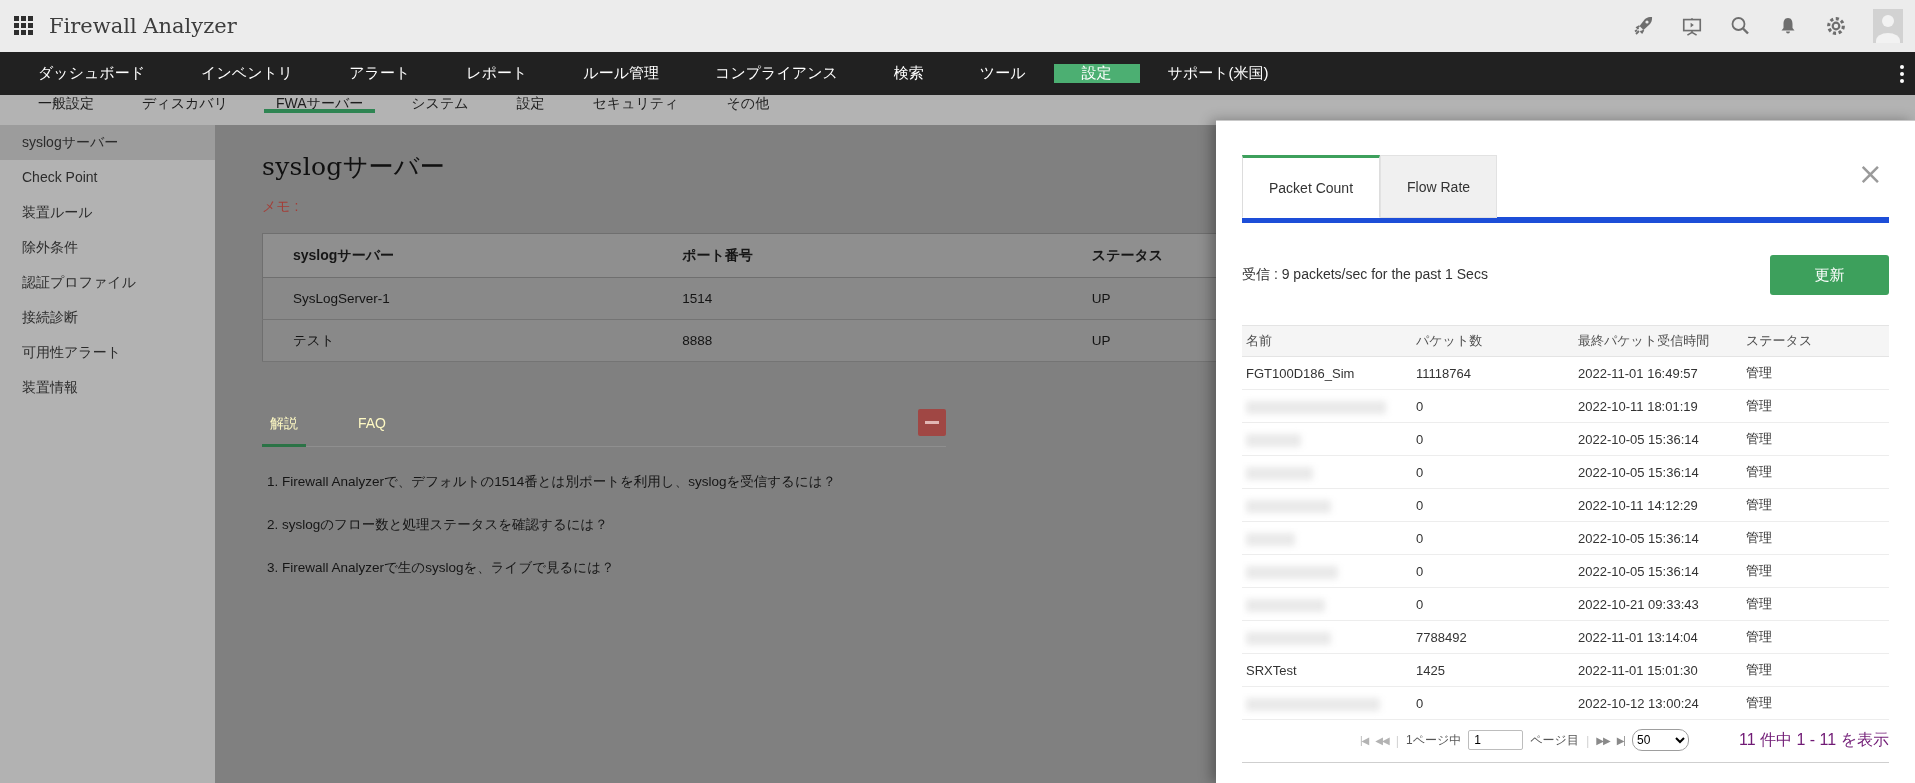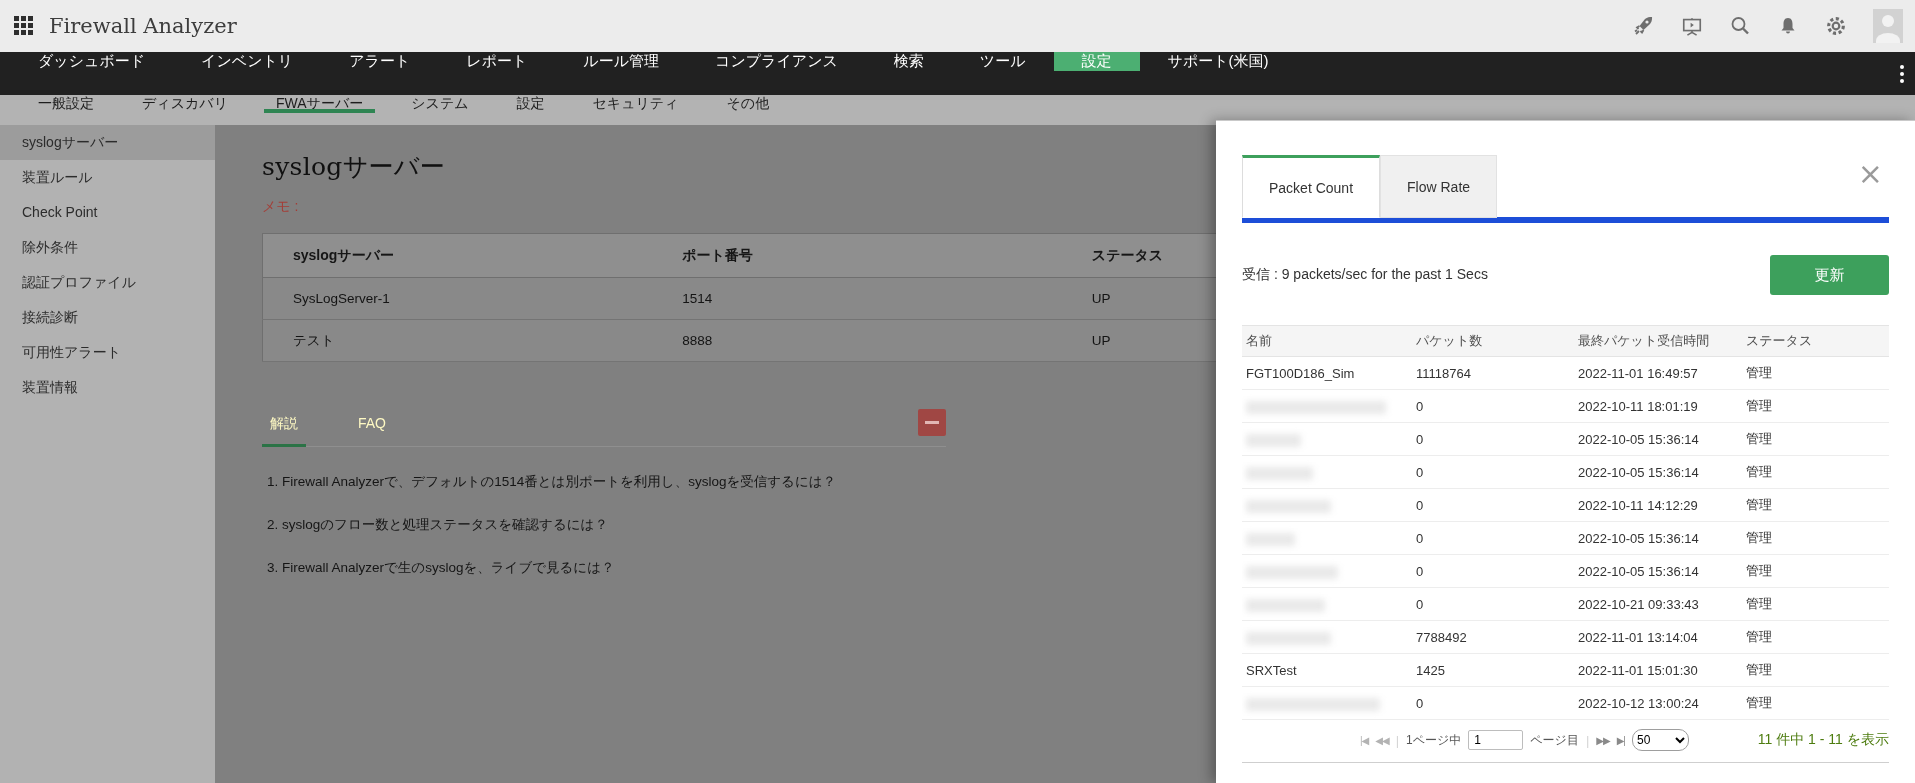--- a/index.html
+++ b/index.html
@@ -15,21 +15,21 @@
   .app-title{font-family:"DejaVu Serif",serif;font-size:21px;color:#3d3d3d;margin-left:15px}
   .header-icons{margin-left:auto;display:flex;align-items:center;gap:26px;margin-right:12px}
   .hicon{width:22px;height:22px;display:flex;align-items:center;justify-content:center;cursor:pointer}
   .hicon svg{stroke:#6e6e6e;fill:none;stroke-width:1.8}
   .avatar{width:30px;height:34px;background:#d2d2d2;position:relative;overflow:hidden;cursor:pointer}
   .avatar .head{position:absolute;top:6px;left:9px;width:12px;height:12px;border-radius:50%;background:#f2f2f2}
   .avatar .bust{position:absolute;bottom:-6px;left:3px;width:24px;height:16px;border-radius:50% 50% 0 0;background:#f2f2f2}
 
   
   .navbar{position:absolute;top:52px;left:0;width:1915px;height:43px;background:#212121;
-    display:flex;align-items:flex-start;z-index:6;padding-left:10px}
+    display:flex;align-items:center;z-index:6;padding-left:10px}
   .nav-item{color:#fff;font-size:15px;display:flex;align-items:center;padding:0 28px;cursor:pointer;white-space:nowrap}
   .nav-item.active{background:#4caf72}
   .kebab{position:absolute;right:6px;top:8px;width:18px;height:28px;display:flex;flex-direction:column;
     align-items:center;justify-content:center;gap:3px;cursor:pointer}
   .kebab i{width:4px;height:4px;border-radius:50%;background:#fff;display:block}
 
   
   .subnav{position:absolute;top:95px;left:0;width:1915px;height:30px;background:#b3b3b3;
     display:flex;align-items:flex-start;padding-left:26px;z-index:1}
   .subnav-item{font-size:14px;color:#1d1d1d;display:flex;align-items:center;padding:0 12px;
@@ -90,21 +90,21 @@
 
   .pager-row{display:flex;align-items:center;margin-top:9px;padding-bottom:11px;border-bottom:1px solid #cfcfcf;
     font-size:12px;color:#555}
   .pager-controls{display:flex;align-items:center;gap:7px;margin-left:118px}
   .pg-arrow{font-size:10px;letter-spacing:-1px;cursor:pointer}
   .pg-dis{color:#b3b3b3}
   .pg-en{color:#8a8a8a}
   .pg-sep{color:#d5d5d5;font-size:13px}
   .page-input{width:55px;height:20px;border:1px solid #bdbdbd;border-radius:2px;font-size:12px;padding-left:5px}
   .size-select{width:57px;height:22px;border:1px solid #9e9e9e;border-radius:10px;font-size:12px;background:#fff}
-  .pager-summary{margin-left:auto;font-size:14px;color:#4d7c0f}
+  .pager-summary{margin-left:auto;font-size:16px;color:#701a75}
 </style>
 </head>
 <body>
 
 <header class="top-header">
   <div class="grid-icon">
     <i></i>
       <i></i>
       <i></i>
       <i></i>
@@ -196,23 +196,23 @@
 
   <div class="subnav-item">セキュリティ</div>
 
   <div class="subnav-item">その他</div>
 </div>
 
 <div class="body-row">
   <aside class="sidebar">
   <div class="side-item active">syslogサーバー</div>
 
+  <div class="side-item">Check Point</div>
+
   <div class="side-item">装置ルール</div>
-
-  <div class="side-item">Check Point</div>
 
   <div class="side-item">除外条件</div>
 
   <div class="side-item">認証プロファイル</div>
 
   <div class="side-item">接続診断</div>
 
   <div class="side-item">可用性アラート</div>
 
   <div class="side-item">装置情報</div>

